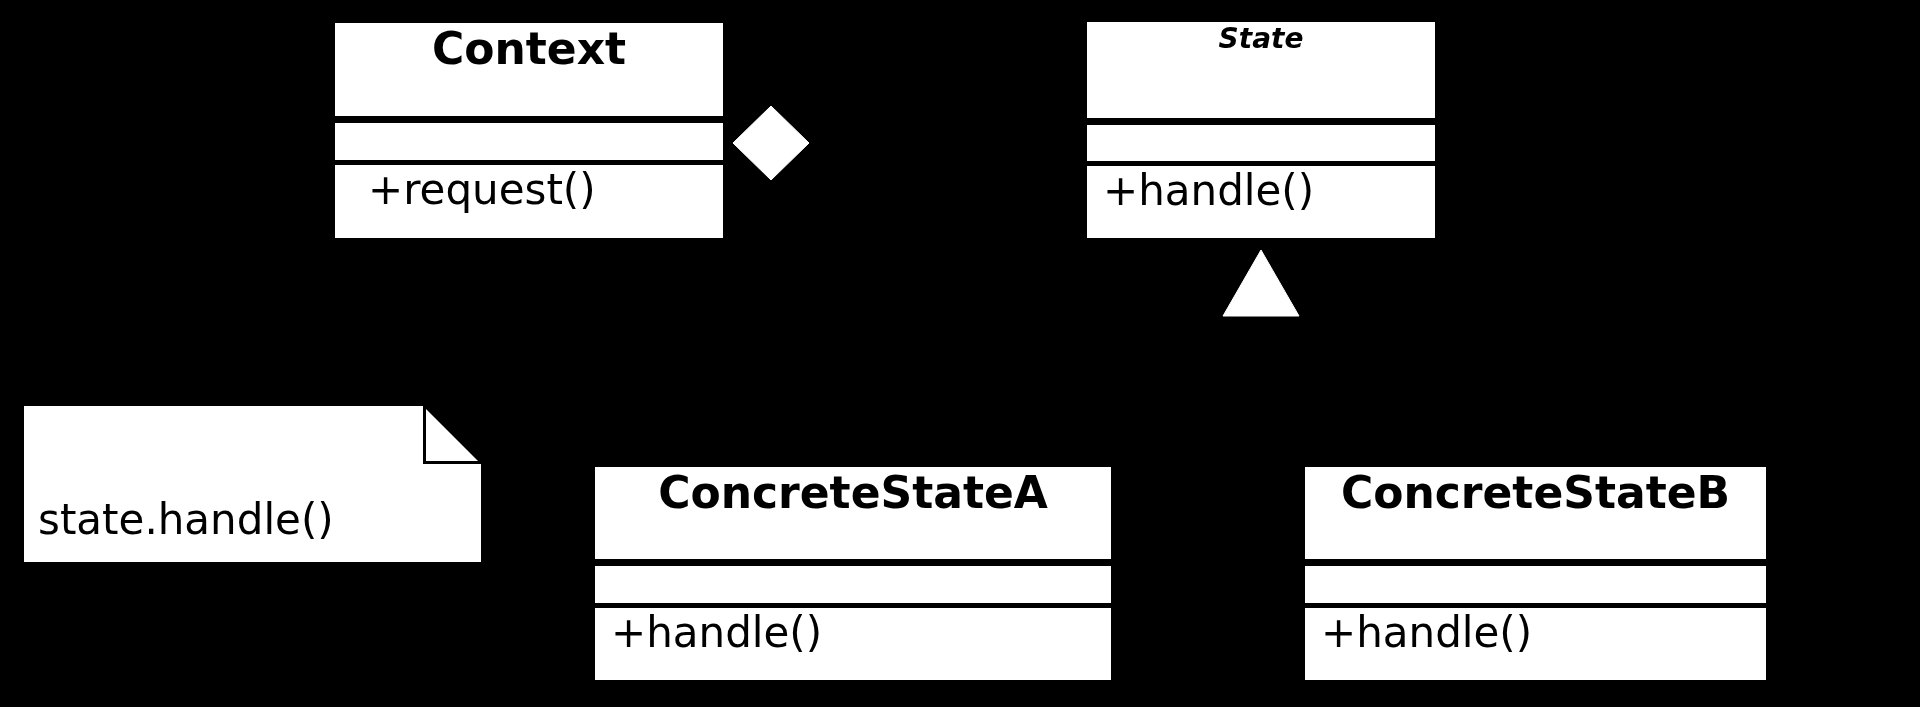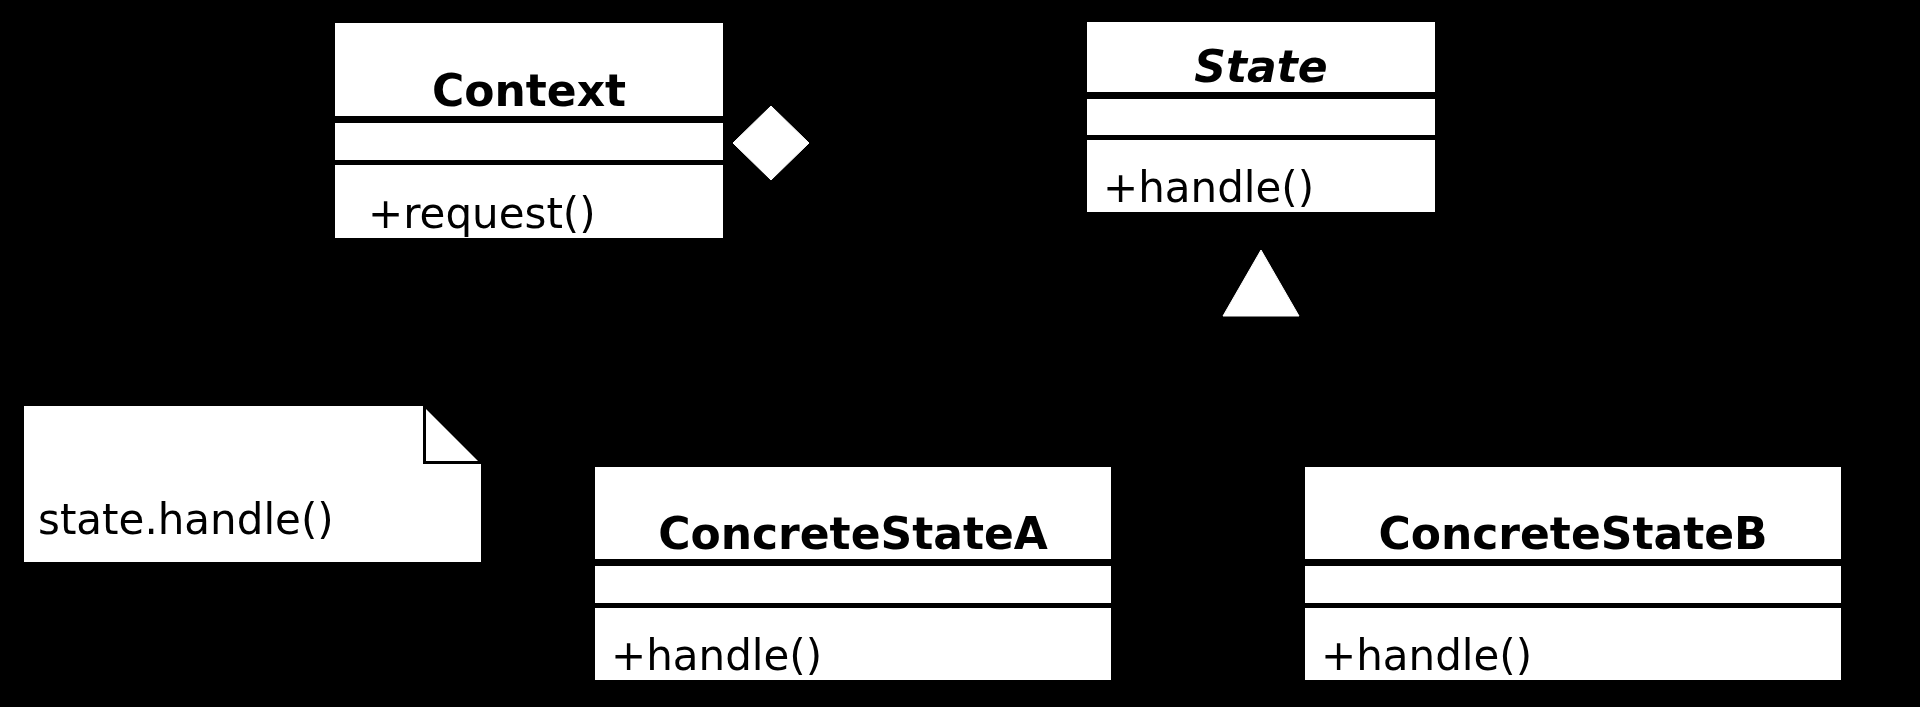--- a/index.html
+++ b/index.html
@@ -23,21 +23,21 @@
   .uml-class {
     position: absolute;
     box-sizing: border-box;
     background: #000000;
   }
   .uml-compartment {
     box-sizing: border-box;
     background: #ffffff;
     color: #000000;
     display: flex;
-    align-items: flex-end;
+    align-items: flex-start;
     width: 100%;
   }
   .uml-name-compartment {
     justify-content: center;
     font-weight: bold;
   }
   .uml-empty-compartment {
     
   }
   .uml-members-compartment {
@@ -106,21 +106,21 @@
     <div class="uml-compartment uml-members-compartment" style="height:73px; font-size:42px; padding-left:33px;">
       <span class="uml-member-text">+request()</span>
     </div>
   </div>
 
   <svg class="shape-svg" style="left:731px; top:104px; width:80px; height:78px;" viewBox="0 0 80 78">
     <polygon points="40,2 78,39 40,76 2,39" fill="#ffffff" stroke="#ffffff" stroke-width="1"></polygon>
   </svg>
 
   <div class="uml-class" style="left:1087px; top:22px; width:348px; height:213px;">
-    <div class="uml-compartment uml-name-compartment" style="height:70px; font-size:44px;">
+    <div class="uml-compartment uml-name-compartment" style="height:96px; font-size:28px;">
       <span class="italic-name">State</span>
     </div>
     <div class="uml-divider" style="height:7px;"></div>
     <div class="uml-compartment uml-empty-compartment" style="height:36px;"></div>
     <div class="uml-divider" style="height:5px;"></div>
     <div class="uml-compartment uml-members-compartment" style="height:72px; font-size:42px; padding-left:16px;">
       <span class="uml-member-text">+handle()</span>
     </div>
   </div>
 
@@ -141,21 +141,21 @@
       <span>ConcreteStateA</span>
     </div>
     <div class="uml-divider" style="height:7px;"></div>
     <div class="uml-compartment uml-empty-compartment" style="height:37px;"></div>
     <div class="uml-divider" style="height:5px;"></div>
     <div class="uml-compartment uml-members-compartment" style="height:72px; font-size:42px; padding-left:16px;">
       <span class="uml-member-text">+handle()</span>
     </div>
   </div>
 
-  <div class="uml-class" style="left:1305px; top:467px; width:536px; height:213px;">
+  <div class="uml-class" style="left:1305px; top:467px; width:461px; height:213px;">
     <div class="uml-compartment uml-name-compartment" style="height:92px; font-size:44px;">
       <span>ConcreteStateB</span>
     </div>
     <div class="uml-divider" style="height:7px;"></div>
     <div class="uml-compartment uml-empty-compartment" style="height:37px;"></div>
     <div class="uml-divider" style="height:5px;"></div>
     <div class="uml-compartment uml-members-compartment" style="height:72px; font-size:42px; padding-left:16px;">
       <span class="uml-member-text">+handle()</span>
     </div>
   </div>

